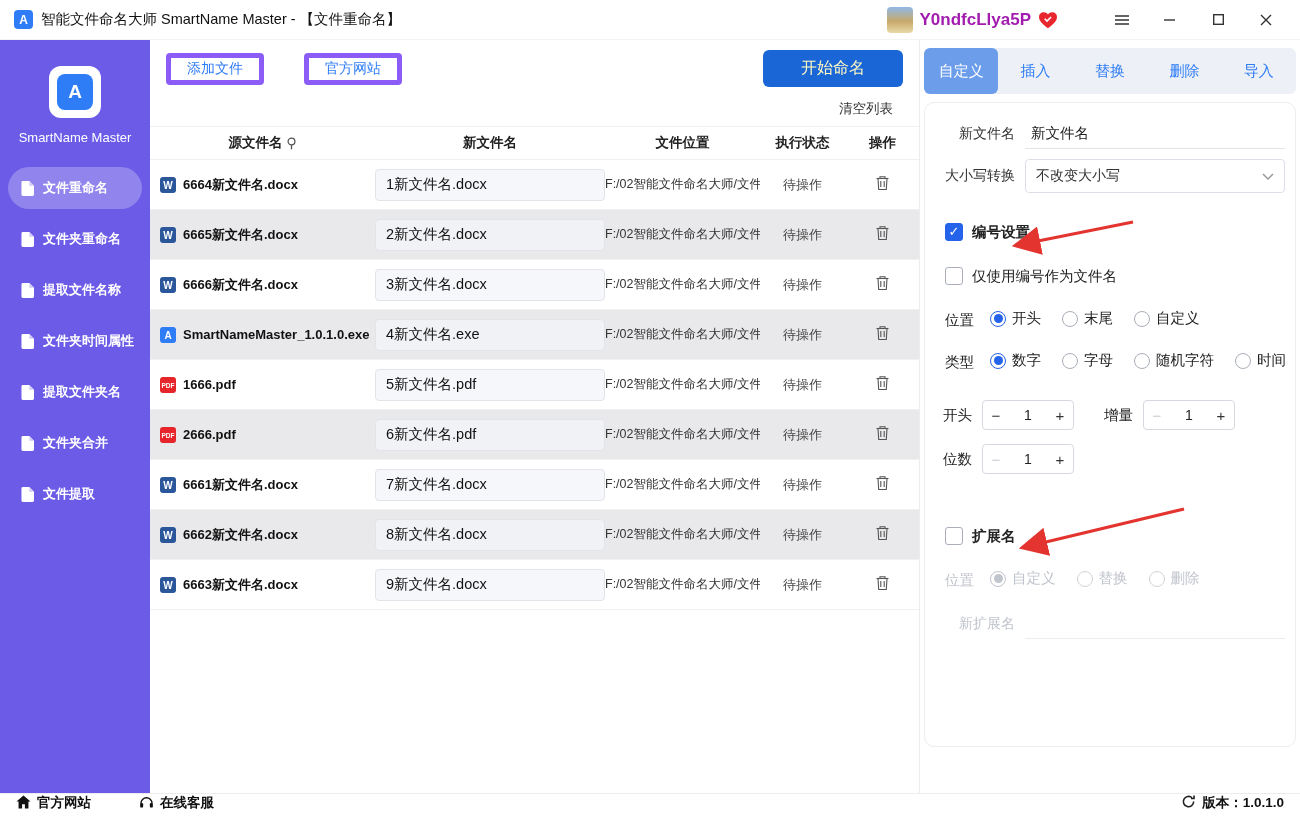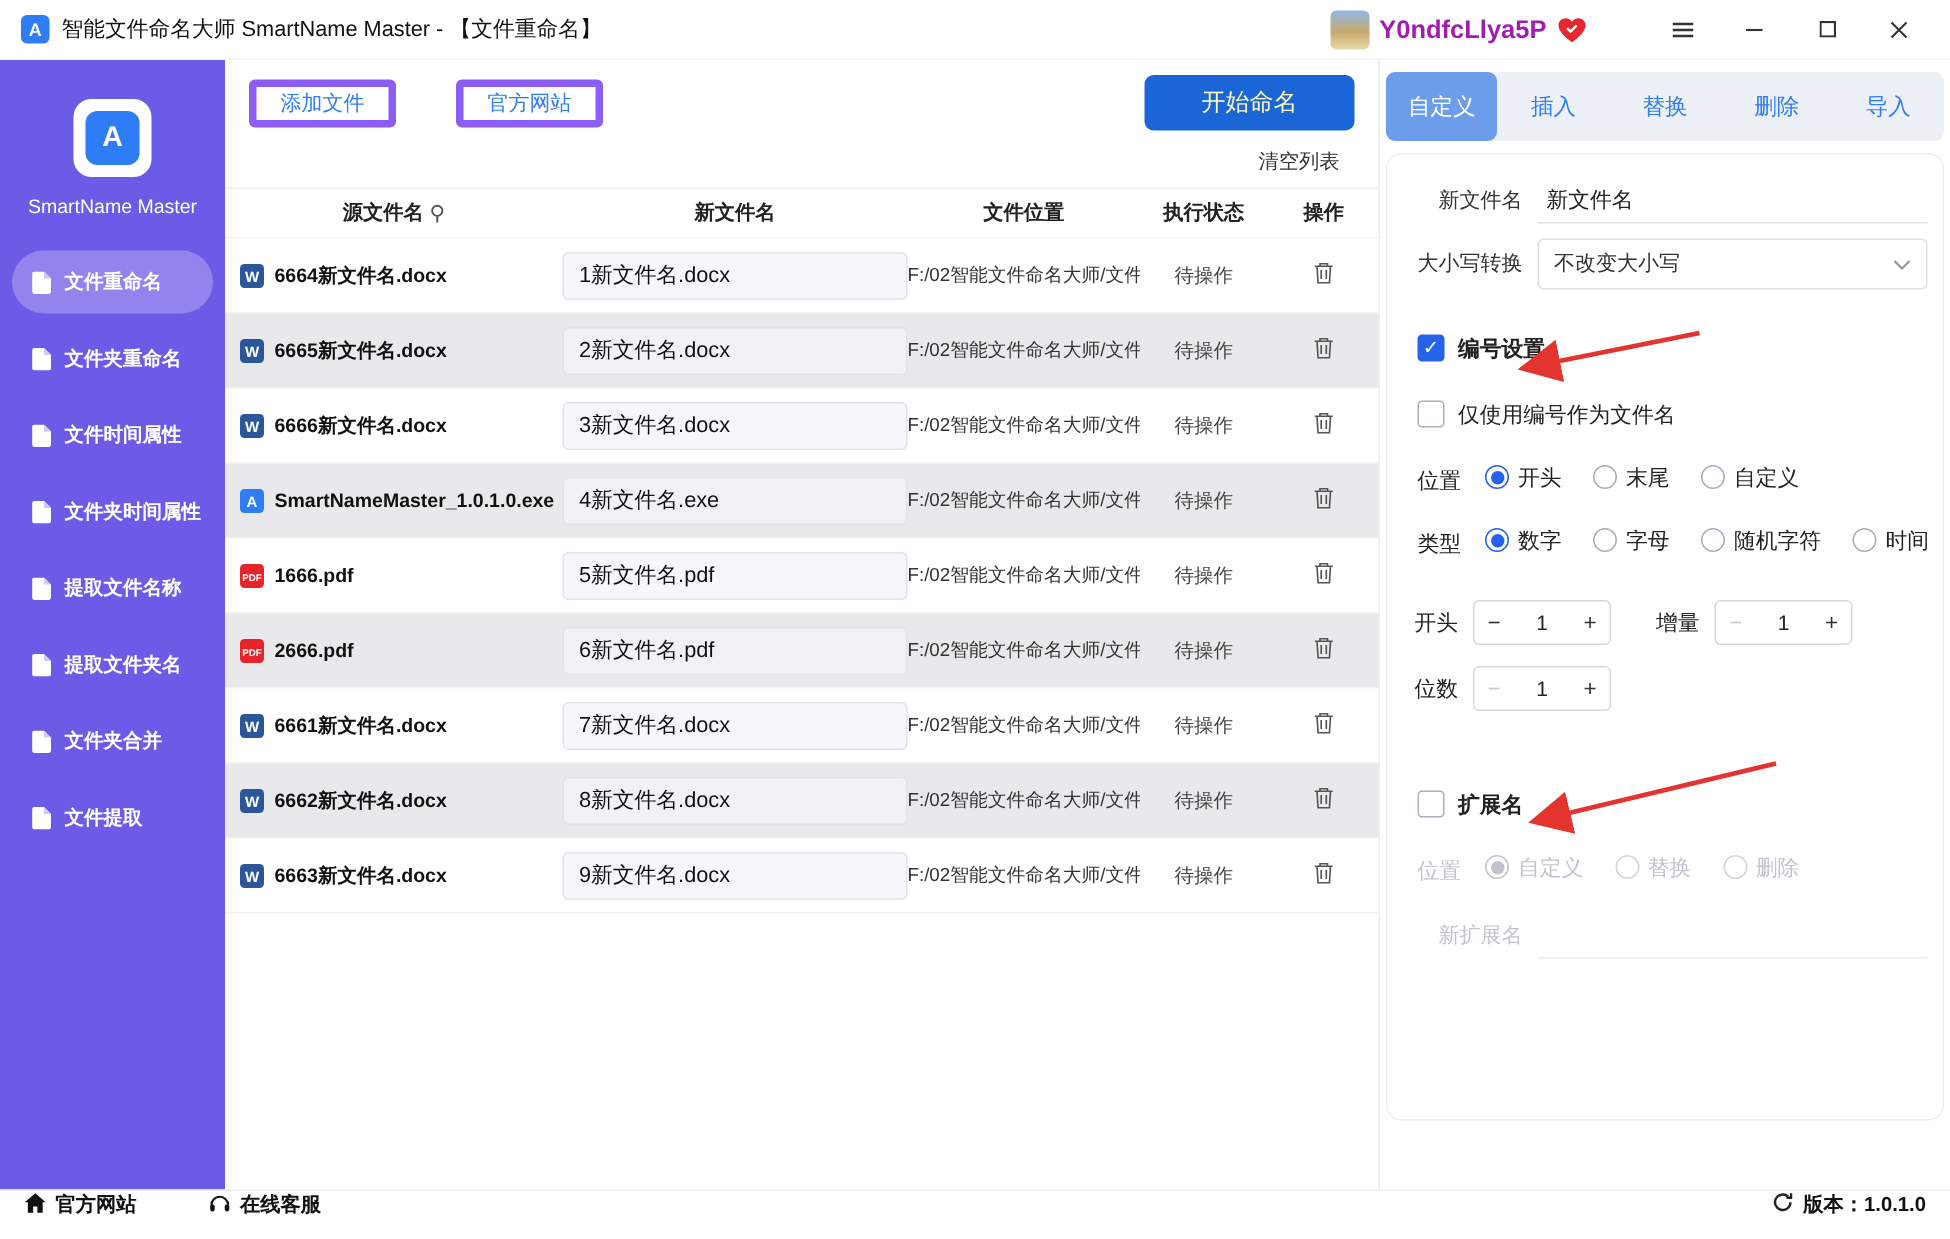--- a/index.html
+++ b/index.html
@@ -167,39 +167,30 @@
           </span>
           <span>文件夹重命名</span>
         </div>
         <div class="nav-item">
           <span class="nav-ico">
             <svg width="13" height="15" viewBox="0 0 14 16">
               <path d="M2 0h7l5 5v9.5A1.5 1.5 0 0 1 12.5 16H2A1.5 1.5 0 0 1 .5 14.5v-13A1.5 1.5 0 0 1 2 0z" fill="#fff"></path>
               <path d="M9 0l5 5H9z" fill="#cfc9f6"></path>
             </svg>
           </span>
-          <span>文件时间属性</span>
+          <span>提取文件名称</span>
         </div>
         <div class="nav-item">
           <span class="nav-ico">
             <svg width="13" height="15" viewBox="0 0 14 16">
               <path d="M2 0h7l5 5v9.5A1.5 1.5 0 0 1 12.5 16H2A1.5 1.5 0 0 1 .5 14.5v-13A1.5 1.5 0 0 1 2 0z" fill="#fff"></path>
               <path d="M9 0l5 5H9z" fill="#cfc9f6"></path>
             </svg>
           </span>
           <span>文件夹时间属性</span>
-        </div>
-        <div class="nav-item">
-          <span class="nav-ico">
-            <svg width="13" height="15" viewBox="0 0 14 16">
-              <path d="M2 0h7l5 5v9.5A1.5 1.5 0 0 1 12.5 16H2A1.5 1.5 0 0 1 .5 14.5v-13A1.5 1.5 0 0 1 2 0z" fill="#fff"></path>
-              <path d="M9 0l5 5H9z" fill="#cfc9f6"></path>
-            </svg>
-          </span>
-          <span>提取文件名称</span>
         </div>
         <div class="nav-item">
           <span class="nav-ico">
             <svg width="13" height="15" viewBox="0 0 14 16">
               <path d="M2 0h7l5 5v9.5A1.5 1.5 0 0 1 12.5 16H2A1.5 1.5 0 0 1 .5 14.5v-13A1.5 1.5 0 0 1 2 0z" fill="#fff"></path>
               <path d="M9 0l5 5H9z" fill="#cfc9f6"></path>
             </svg>
           </span>
           <span>提取文件夹名</span>
         </div>

